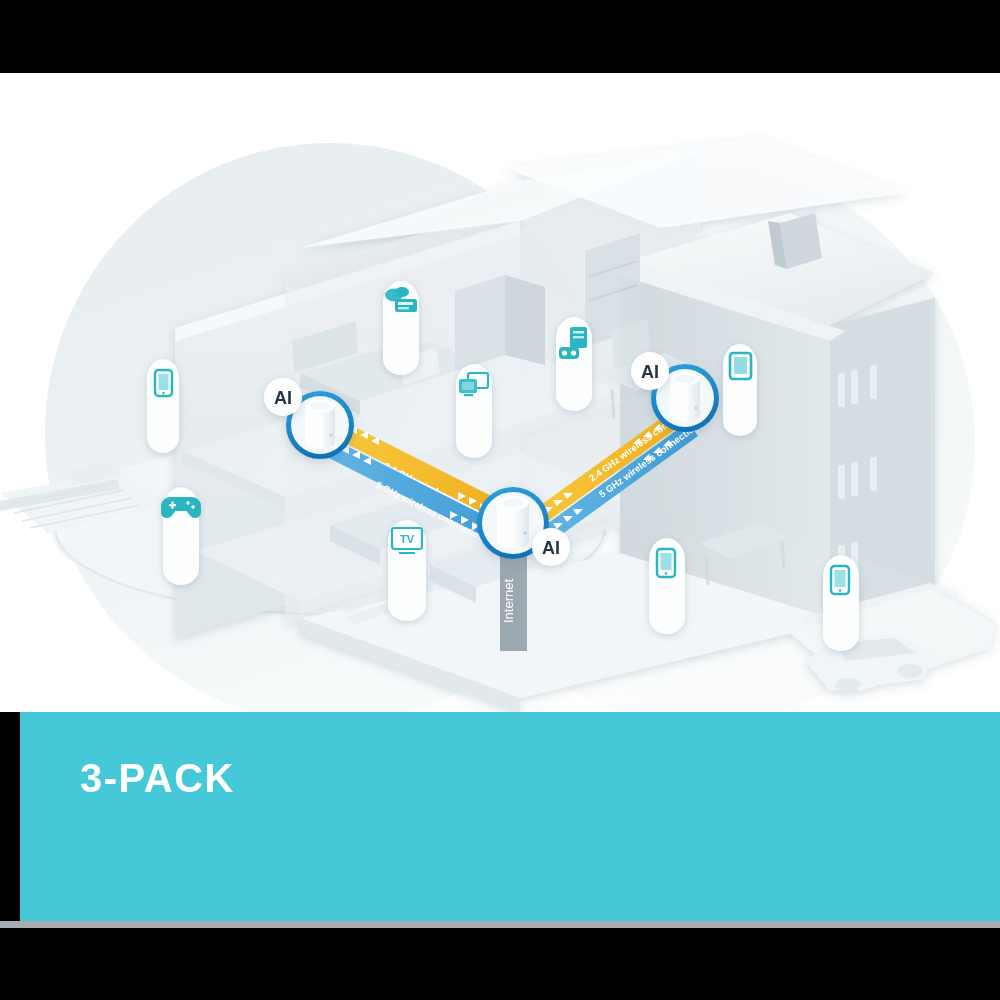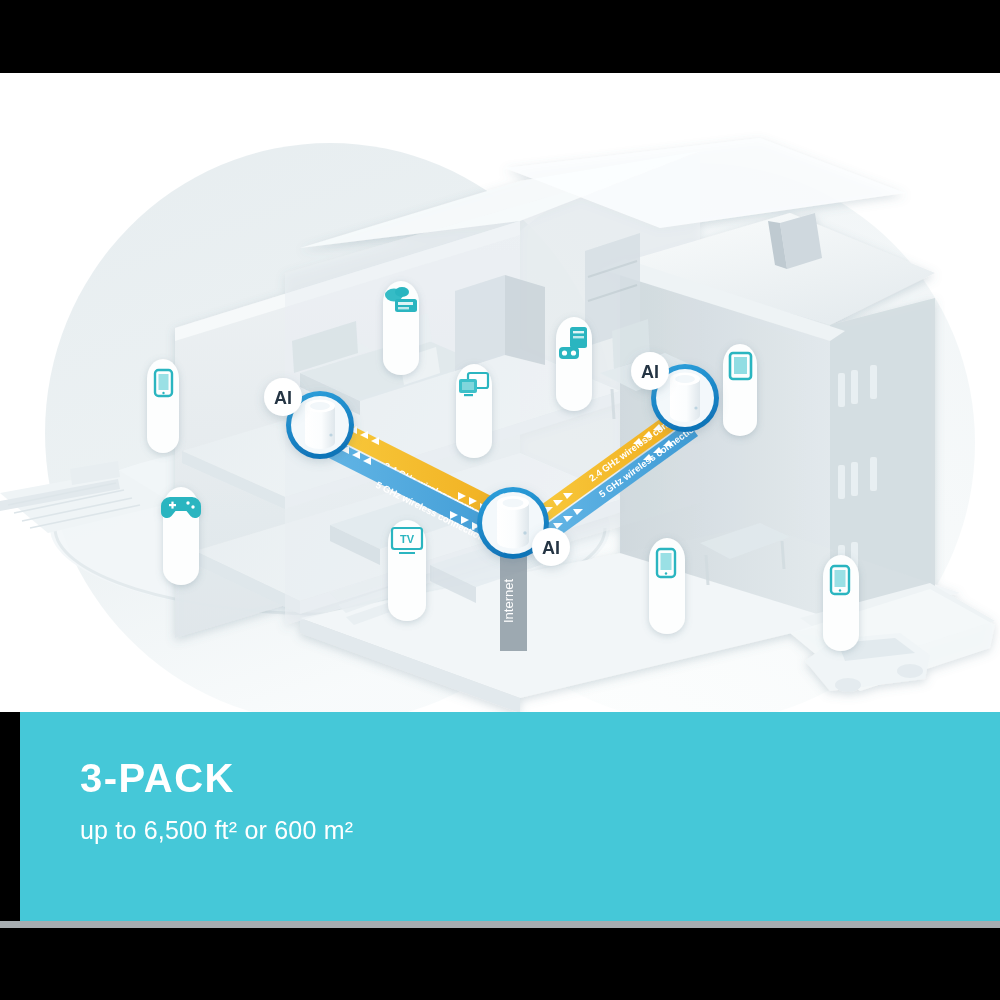--- a/index.html
+++ b/index.html
@@ -444,20 +444,19 @@
         </g>
       </g>
 
       <rect x="0" y="0" width="1000" height="639" fill="none"></rect>
     </svg>
   </div>
 
   <div class="banner">
     <div class="banner-text">
       <div class="pack-title">3-PACK</div>
-      <div class="pack-sub">up to 6,500 ft² or 600 m²</div>
     </div>
 
   </div>
 
   <div class="bar-gray"></div>
   <div class="bar-bottom"></div>
 </div>
 
 </body></html>

